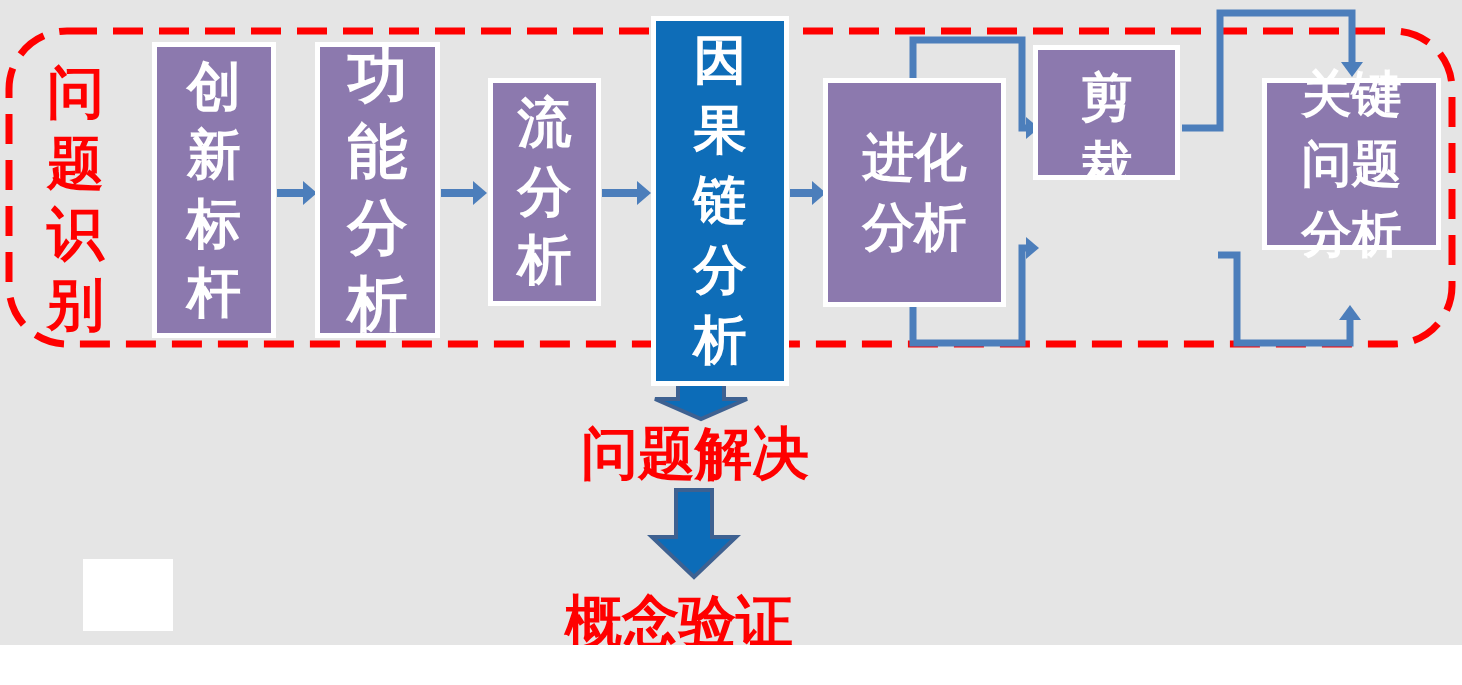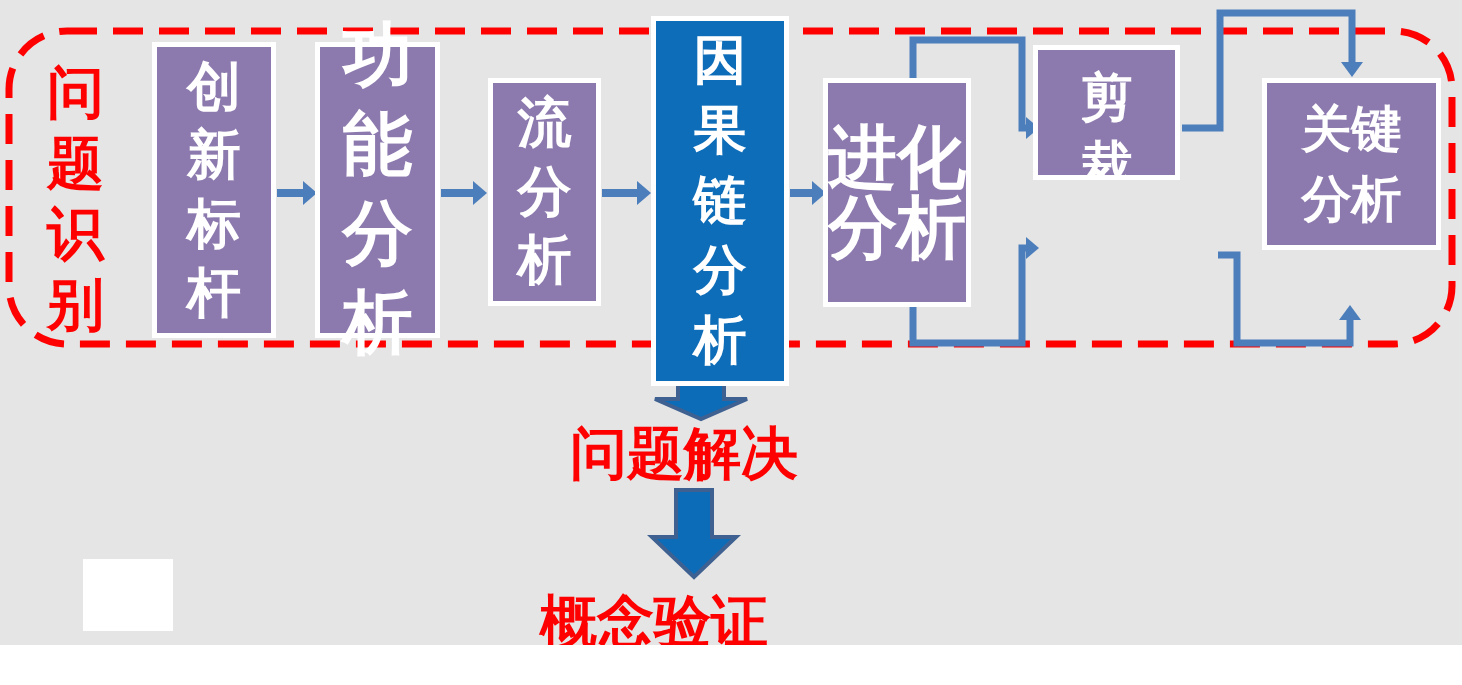--- a/index.html
+++ b/index.html
@@ -27,33 +27,33 @@
   }
   .rows div{line-height:70px;}
   .stage-label{
     position:absolute;left:47px;top:58px;width:66px;
     color:#FF0000;font-weight:bold;font-size:57px;
   }
   .stage-label .vtext{line-height:1.24;}
   .flow-label{
     position:absolute;width:250px;
     color:#FF0000;font-weight:bold;font-size:57px;
-    text-align:left;white-space:nowrap;
+    text-align:center;white-space:nowrap;
   }
   #problem-solving-label{left:570px;top:416px;}
-  #concept-verification-label{left:540px;top:584px;}
+  #concept-verification-label{left:554px;top:584px;}
   #white-rect{position:absolute;left:83px;top:559px;width:90px;height:72px;background:#ffffff;}
   #bottom-strip{position:absolute;left:0;top:645px;width:1462px;height:40px;background:#ffffff;}
   
   #box-innovation-benchmark{left:152px;top:42px;width:124px;height:296px;font-size:54px;}
-  #box-function-analysis{left:315px;top:42px;width:125px;height:296px;font-size:70px;}
+  #box-function-analysis{left:315px;top:42px;width:125px;height:296px;font-size:60px;}
   #box-flow-analysis{left:488px;top:78px;width:113px;height:228px;font-size:54px;}
   #box-causal-chain-analysis{left:651px;top:16px;width:138px;height:370px;font-size:53px;}
   #box-causal-chain-analysis .vtext{line-height:1.32;}
-  #box-evolution-law-analysis{left:823px;top:78px;width:148px;height:229px;font-size:69px;}
+  #box-evolution-law-analysis{left:823px;top:78px;width:183px;height:229px;font-size:52px;}
   #box-trimming{left:1033px;top:45px;width:147px;height:135px;font-size:52px;align-items:flex-start;overflow:hidden;}
   #box-trimming .vtext{line-height:1.3;margin-top:14px;}
   #box-attribute-transfer{left:1038px;top:177px;width:180px;height:156px;font-size:50px;z-index:3;}
   #box-attribute-transfer .rows div{line-height:66px;}
   #box-key-problem-analysis{left:1262px;top:78px;width:179px;height:172px;font-size:50px;}
 </style>
 </head>
 <body>
 
 <div id="stage">
@@ -121,20 +121,21 @@
   </div>
 
   <div class="box purple" id="box-trimming">
     <span class="vtext">剪裁</span>
   </div>
 
 
   <div class="box purple" id="box-key-problem-analysis">
     <div class="rows">
       <div>关键</div>
+      <div>问题</div>
       <div>分析</div>
     </div>
   </div>
 
   <div class="flow-label" id="problem-solving-label">问题解决</div>
   <div class="flow-label" id="concept-verification-label">概念验证</div>
 
   <div id="white-rect"></div>
   <div id="bottom-strip"></div>
 

